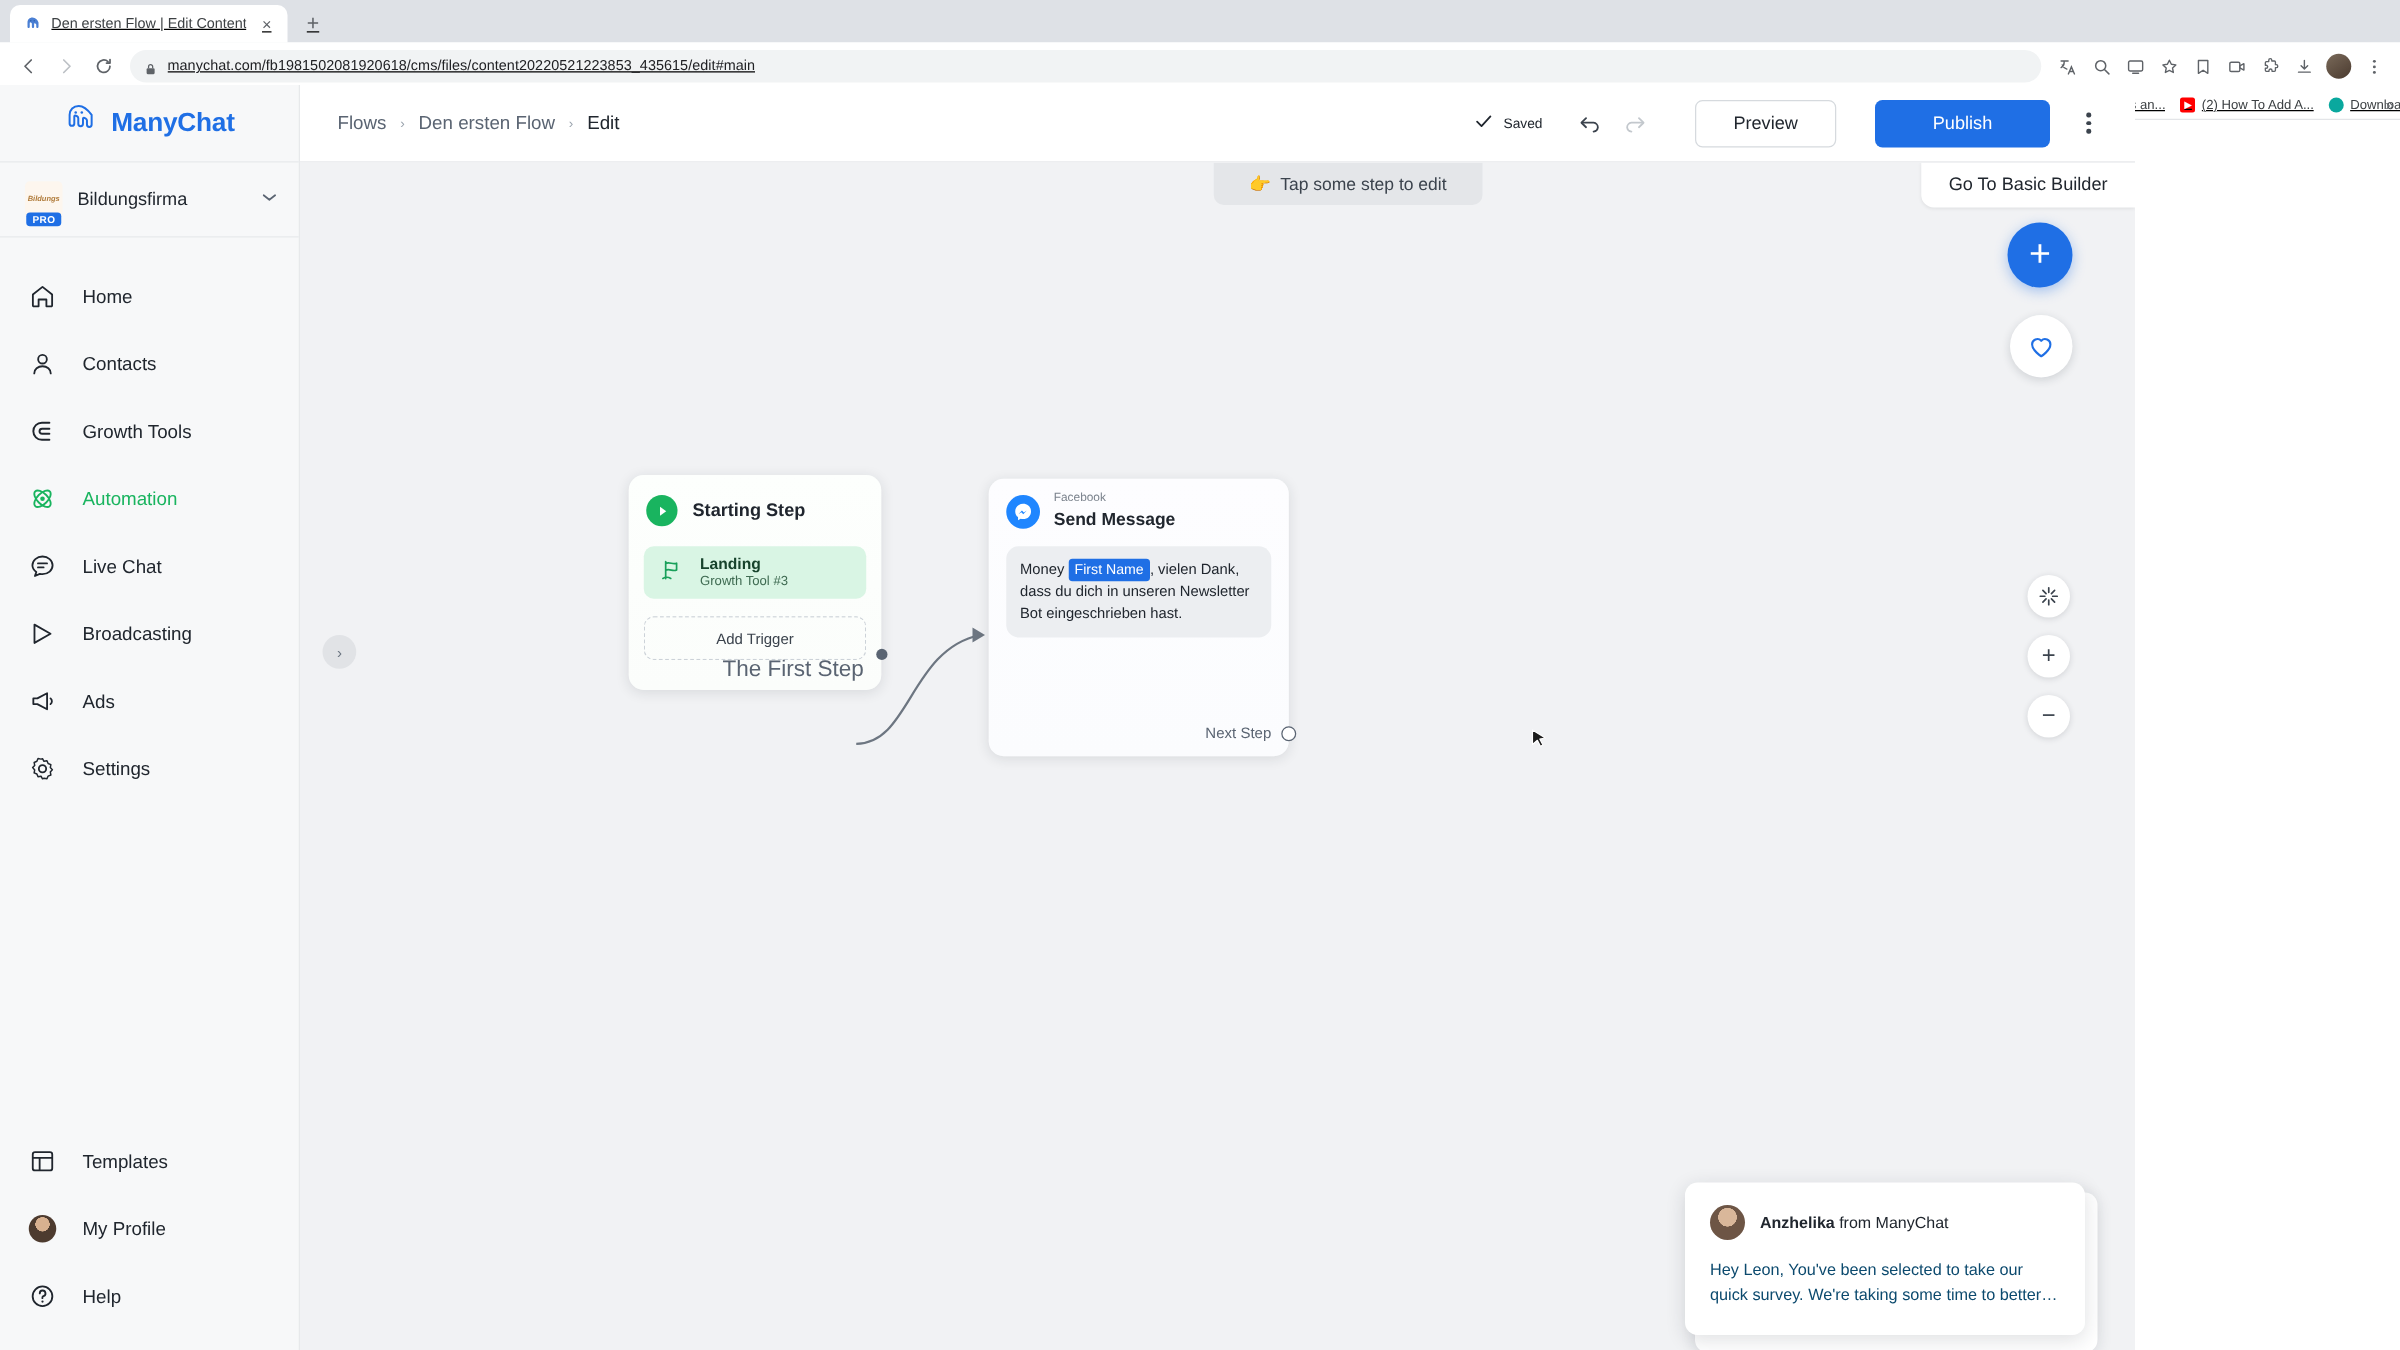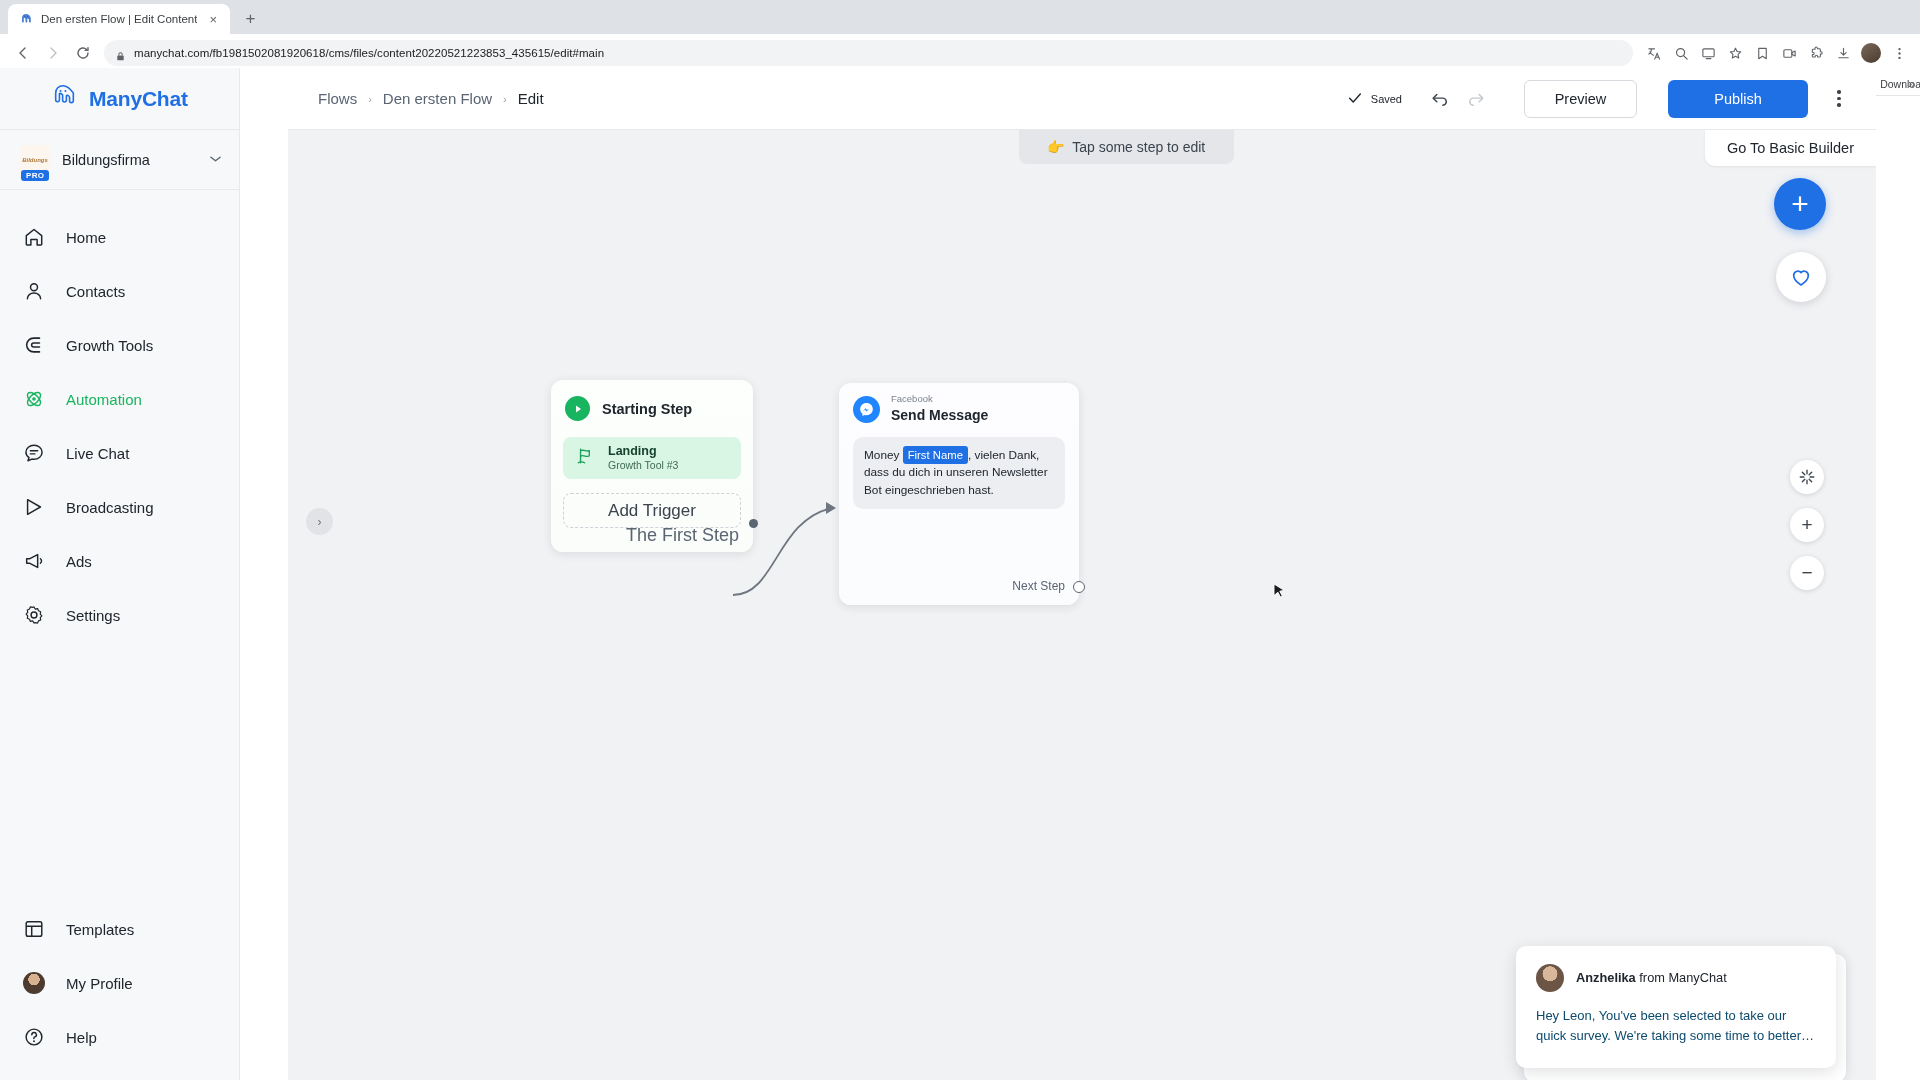--- a/index.html
+++ b/index.html
@@ -4,21 +4,21 @@
 <style>
   * { box-sizing: border-box; margin: 0; padding: 0; }
   html, body {
     width: 1920px; height: 1080px;
     font-family: "Liberation Sans", sans-serif;
     background: #ffffff;
     overflow: hidden;
   }
 
   
-  .browser { width: 1920px; height: 1080px; position: relative; }
+  .browser { width: 1920px; height: 1080px; position: relative; text-decoration: underline; }
 
   .tabstrip {
     height: 34px; background: #dee1e6;
     display: flex; align-items: flex-end; padding-left: 8px; gap: 0;
   }
   .tab {
     height: 30px; background: #ffffff; border-radius: 8px 8px 0 0;
     display: flex; align-items: center; gap: 8px;
     padding: 0 9px 0 11px; min-width: 180px; max-width: 230px;
     font-size: 11.5px; color: #3c4043; position: relative;
@@ -96,22 +96,22 @@
   
   .apps-grid {
     width: 12px; height: 12px; display: grid;
     grid-template-columns: repeat(3, 3px); grid-template-rows: repeat(3, 3px);
     gap: 1px;
   }
   .apps-grid i { width: 3px; height: 3px; border-radius: 0.5px; display: block; }
 
   
   .app {
-    position: absolute; left: 0; top: 68px; width: 1876px; height: 1012px;
-    display: flex; background: #ffffff; gap: 48px;
+    position: absolute; left: 0; top: 68px; width: 1708px; height: 1012px;
+    display: flex; background: #ffffff;
   }
 
   
   .sidebar {
     width: 240px; flex: 0 0 240px; background: #f7f8f9;
     border-right: 1px solid #e7e9eb; display: flex; flex-direction: column;
   }
   .logo-row {
     height: 62px; display: flex; align-items: center; gap: 11px;
     padding-left: 48px; border-bottom: 1px solid #e7e9eb;
@@ -226,21 +226,21 @@
   .trigger-chip {
     margin: 0 12px; height: 42px; background: #d9f5e4; border-radius: 8px;
     display: flex; align-items: center; gap: 12px; padding-left: 13px; cursor: pointer;
   }
   .trigger-name { font-size: 12.5px; font-weight: 700; color: #17432c; line-height: 1.25; }
   .trigger-sub { font-size: 10.5px; color: #3f6b52; line-height: 1.25; }
 
   .add-trigger {
     margin: 14px 12px 0 12px; height: 35px; border: 1px dashed #ccd2d8;
     border-radius: 8px; display: flex; align-items: center; justify-content: center;
-    font-size: 17px; color: #3b434d; cursor: pointer;
+    font-size: 12px; color: #3b434d; cursor: pointer;
   }
 
   .node-out-label {
     position: absolute; right: 14px; bottom: 6px;
     font-size: 18px; color: #5a6472;
   }
   .port {
     position: absolute; width: 9px; height: 9px; border-radius: 50%;
     background: #5a6472; right: -4.5px; bottom: 24px;
   }

